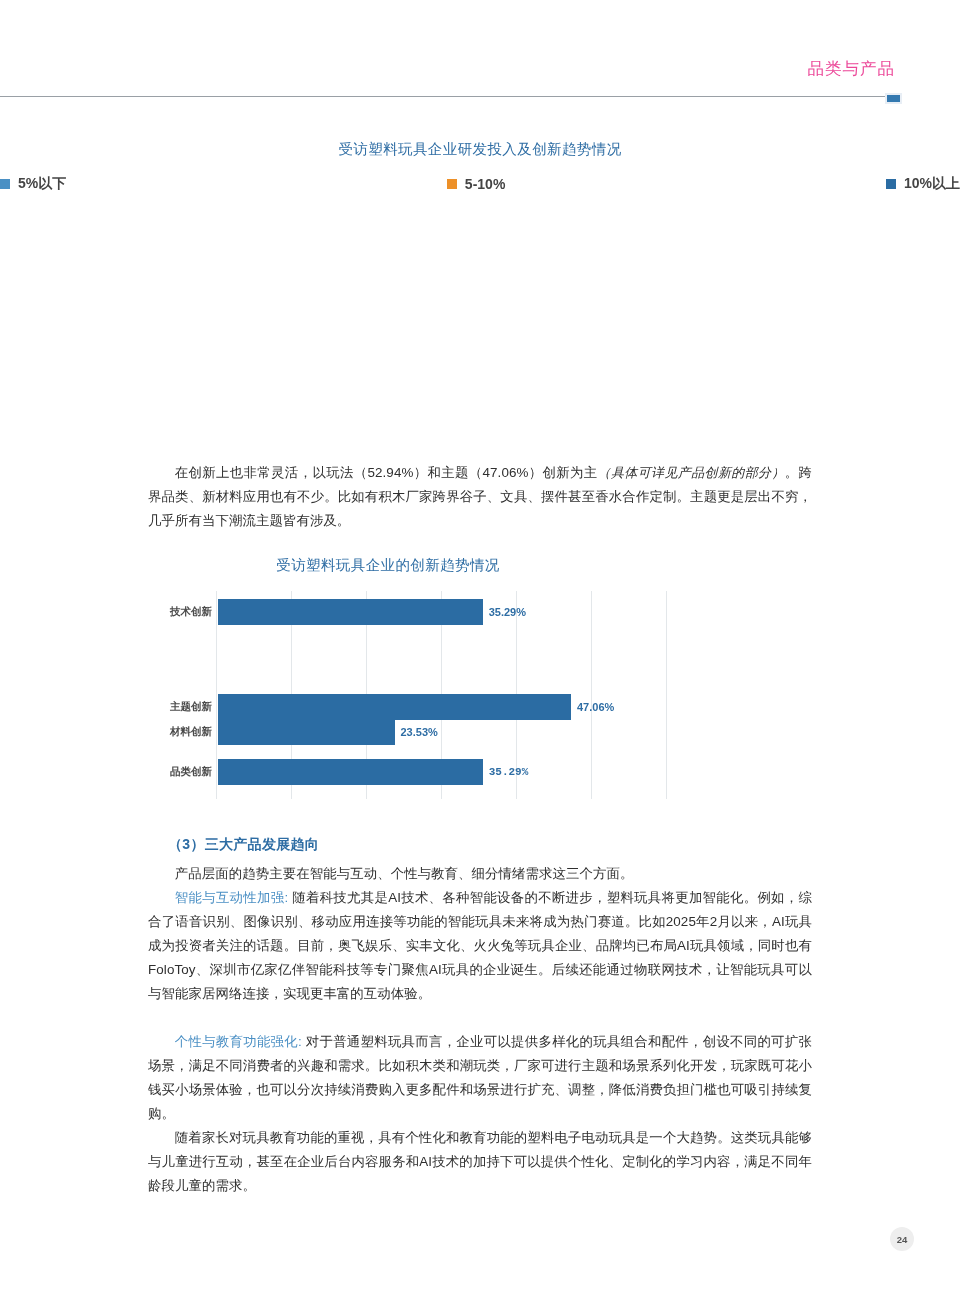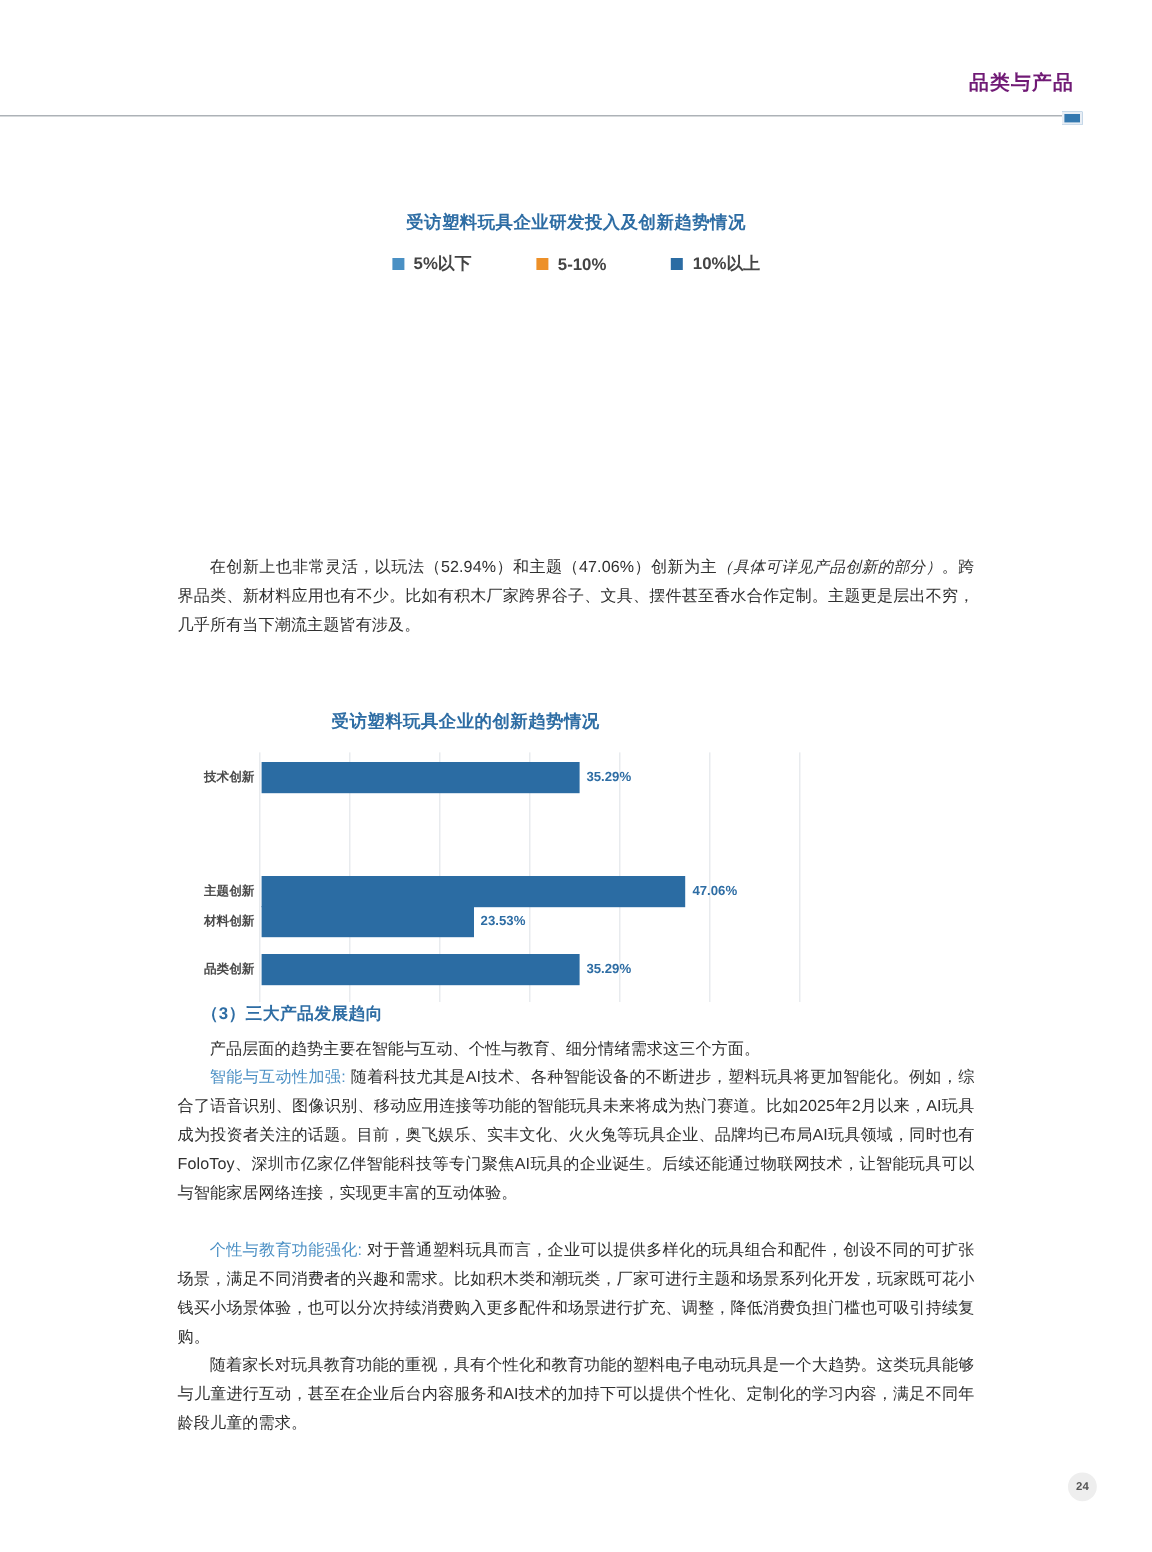--- a/index.html
+++ b/index.html
@@ -21,22 +21,22 @@
     position: absolute;
     top: 0; left: 0;
     width: 960px;
     height: 110px;
   }
   .header-title {
     position: absolute;
     right: 65px;
     top: 58px;
     font-size: 16.5px;
-    font-weight: bold;
-    color: #701a75;
+    font-weight: normal;
+    color: #ec4899;
     letter-spacing: 1px;
     white-space: nowrap;
   }
   .header-rule {
     position: absolute;
     left: 0;
     top: 96px;
     width: 888px;
     height: 1px;
     background: #9aa0a6;
@@ -48,24 +48,23 @@
     width: 13px;
     height: 7px;
     background: #3479b0;
     border: 2px solid #e8eef5;
     box-sizing: content-box;
   }
 
   .chart-title {
     text-align: center;
     font-size: 14.5px;
-    font-weight: bold;
+    font-weight: normal;
     color: #2e6da4;
     letter-spacing: .4px;
-    margin-top: 36px;
   }
 
   
   .pie-block {
     position: absolute;
     left: 0;
     top: 140px;
     width: 960px;
   }
   .pie-wrap {
@@ -83,21 +82,21 @@
     white-space: nowrap;
     text-shadow: 0 0 1px rgba(0,0,0,.18);
   }
   .pl-1 { left: 96px;  top: 22px;  color:#4a4a4a; }
   .pl-2 { left: 138px; top: 78px;  color:#3f3f3f; }
   .pl-3 { left: 80px;  top: 170px; color:#ffffff; }
 
   .pie-legend {
     margin-top: 16px;
     display: flex;
-    justify-content: center;
+    justify-content: space-between;
     gap: 54px;
     align-items: center;
   }
   .legend-item {
     display: flex;
     align-items: center;
     gap: 8px;
     font-size: 14px;
     font-weight: bold;
     color: #444444;
@@ -277,21 +276,21 @@
       <div class="bar-row" style="top:103px;">
         <span class="bar-cat">主题创新</span>
         <span class="bar-fill" style="width:353.0px;"></span>
         <span class="bar-val">47.06%</span>
       </div>
       <div class="bar-row" style="top:128px;">
         <span class="bar-cat">材料创新</span>
         <span class="bar-fill" style="width:176.5px;"></span>
         <span class="bar-val">23.53%</span>
       </div>
-      <div class="bar-row" style="top:168px;">
+      <div class="bar-row" style="top:168px;font-family:Liberation Mono, monospace;">
         <span class="bar-cat">品类创新</span>
         <span class="bar-fill" style="width:264.7px;"></span>
         <span class="bar-val">35.29%</span>
       </div>
     </div>
   </div>
 </div>
 
 <div class="sec-head" style="top:836px;">（3）三大产品发展趋向</div>
 

